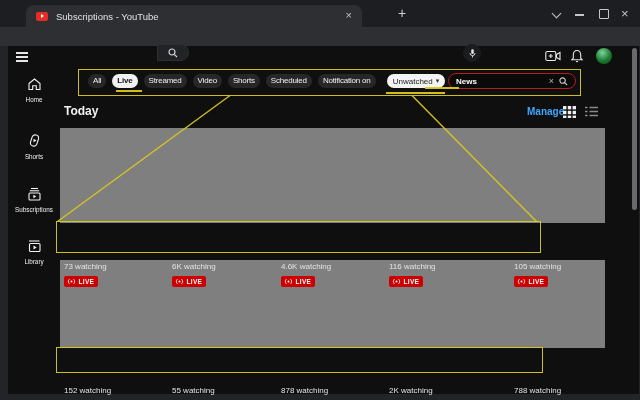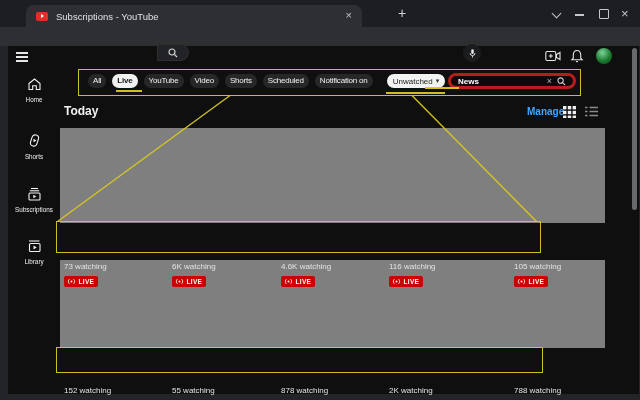--- a/index.html
+++ b/index.html
@@ -59,21 +59,21 @@
   .side-item .lbl{display:block;font-size:6.3px;margin-top:1px;color:#f1f1f1;}
   .si-home{top:77px;} .si-shorts{top:133px;} .si-subs{top:187px;} .si-library{top:239px;}
   
   .chips{position:absolute;left:88px;top:74px;display:flex;gap:6px;}
   .chip{height:14px;line-height:14px;padding:0 5px;border-radius:7px;background:#272727;color:#f1f1f1;
        font-size:8px;letter-spacing:-0.2px;white-space:nowrap;}
   .chip.active{background:#f1f1f1;color:#141414;font-weight:bold;}
   .dropdown{position:absolute;left:387px;top:74px;width:58px;height:14px;background:#f3f3f3;border-radius:7px;
        display:flex;align-items:center;justify-content:center;gap:3px;color:#1a1a1a;font-size:8px;}
   .dropdown .caret{font-size:7px;line-height:8px;color:#333;}
-  .fsearch{position:absolute;left:448px;top:73px;width:128px;height:16px;border:3px solid #b91c1c;border-radius:8px;
+  .fsearch{position:absolute;left:448px;top:73px;width:128px;height:16px;border:1px solid #b91c1c;border-radius:8px;
        background:#0a0a0a;display:flex;align-items:center;padding:0 7px;box-sizing:border-box;gap:5px;}
   .fsearch .q{flex:1;color:#fff;font-size:8px;font-weight:bold;}
   .fsearch .clear{color:#b5b5b5;font-size:9px;line-height:10px;}
   
   .today{position:absolute;left:64px;top:104px;color:#f1f1f1;font-size:12px;font-weight:bold;}
   .manage{position:absolute;left:527px;top:106px;color:#3ea6ff;font-size:10px;font-weight:bold;}
   .view-grid{position:absolute;left:563px;top:105px;}
   .view-list{position:absolute;left:585px;top:106px;}
   
   .thumbs{position:absolute;left:60px;width:545px;background:#7f7f7f;}
@@ -197,21 +197,21 @@
       <path d="M2 2 L12.5 2" stroke="#f1f1f1" stroke-width="1.1"></path>
       <rect x="2.5" y="4.5" width="10.5" height="8" rx="1" fill="none" stroke="#f1f1f1" stroke-width="1.1"></rect>
       <path d="M6.5 6.5 L9.7 8.5 L6.5 10.5 Z" fill="#f1f1f1"></path>
     </svg>
     <span class="lbl">Library</span>
   </div>
 
   <div class="chips">
     <span class="chip">All</span>
     <span class="chip active">Live</span>
-    <span class="chip">YouTube</span>
+    <span class="chip">Streamed</span>
     <span class="chip">Video</span>
     <span class="chip">Shorts</span>
     <span class="chip">Scheduled</span>
     <span class="chip">Notification on</span>
   </div>
   <div class="dropdown">
     <span>Unwatched</span>
     <span class="caret">▾</span>
   </div>
   <div class="fsearch">

